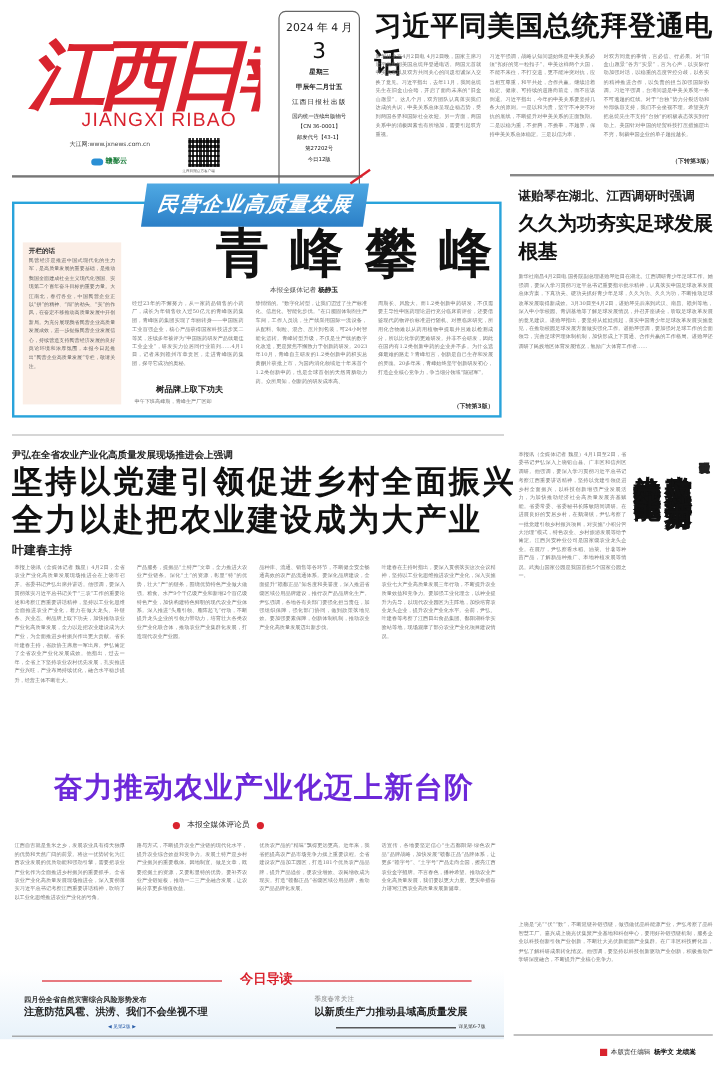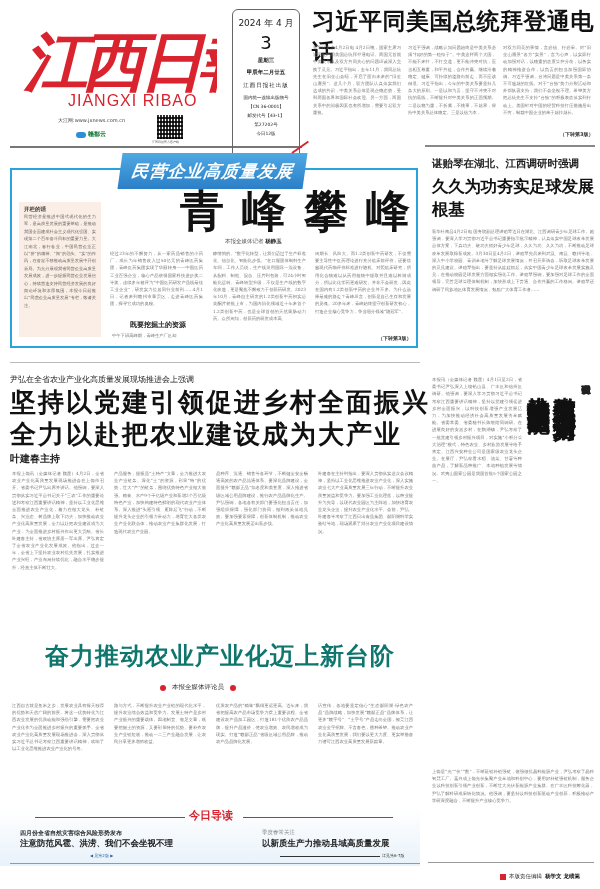--- a/index.html
+++ b/index.html
@@ -43,38 +43,38 @@
   .feat-title { left: 180px; top: 182px; font-family: "DejaVu Sans", sans-serif; font-weight: bold; font-size: 44px; letter-spacing: 18px; color: #111; }
   .byline { left: 225px; top: 238px; font-size: 5.5px; color: #555; font-family: "DejaVu Sans", sans-serif; }
   .byline b { color: #222; }
   .subhead { left: 130px; top: 320px; font-size: 7px; font-weight: bold; color: #222; font-family: "DejaVu Sans", sans-serif; }
 
   
   .fb-pre { left: 432px; top: 157px; font-size: 10.5px; font-weight: bold; color: #222; font-family: "DejaVu Serif", serif; }
   .fb-h1 { left: 432px; top: 175px; font-size: 16.5px; font-weight: bold; color: #111; font-family: "DejaVu Sans", sans-serif; letter-spacing: -0.3px; line-height: 23px; }
 
   
-  .ag-pre { left: 10px; top: 374px; font-size: 8px; font-weight: normal; color: #222; font-family: "DejaVu Serif", serif; }
+  .ag-pre { left: 10px; top: 374px; font-size: 8px; font-weight: bold; color: #222; font-family: "DejaVu Serif", serif; }
   .ag-h { left: 10px; top: 386px; font-size: 26px; font-weight: bold; color: #111; font-family: "DejaVu Sans", sans-serif; line-height: 32px; letter-spacing: 2px; }
   .ag-host { left: 10px; top: 452px; font-size: 10px; font-weight: bold; color: #222; font-family: "DejaVu Serif", serif; }
 
-  .comm-h { left: 45px; top: 640px; font-size: 24px; font-weight: bold; color: #0f766e; font-family: "DejaVu Sans", sans-serif; letter-spacing: 1px; }
-  .comm-by { left: 160px; top: 683px; font-size: 6.5px; color: #333; font-family: "DejaVu Serif", serif; display: flex; align-items: center; gap: 6px; }
+  .comm-h { left: 45px; top: 640px; font-size: 24px; font-weight: bold; color: #6d28d9; font-family: "DejaVu Sans", sans-serif; letter-spacing: 1px; }
+  .comm-by { left: 144px; top: 683px; font-size: 6.5px; color: #333; font-family: "DejaVu Serif", serif; display: flex; align-items: center; gap: 6px; }
   .dot { width: 6px; height: 6px; border-radius: 50%; background: #d9232e; display: inline-block; }
 
   
   .v-pre { left: 580px; top: 378px; width: 12px; font-size: 9px; font-weight: bold; writing-mode: vertical-rl; color: #222; font-family: "DejaVu Serif", serif; }
   .v-h1 { left: 553px; top: 378px; width: 24px; font-size: 23px; font-weight: bold; writing-mode: vertical-rl; color: #111; font-family: "DejaVu Sans", sans-serif; line-height: 24px; letter-spacing: 1px; }
   .v-h2 { left: 527px; top: 378px; width: 24px; font-size: 23px; font-weight: bold; writing-mode: vertical-rl; color: #111; font-family: "DejaVu Sans", sans-serif; line-height: 24px; letter-spacing: 1px; }
 
   
   .guide { left: 0; top: 808px; width: 420px; height: 58px; background: linear-gradient(180deg,#ffffff 0%,#e8f2fa 100%); }
   .guide-title-line-l { left: 35px; top: 817px; width: 150px; height: 1px; background: #d9232e; }
   .guide-title-line-r { left: 243px; top: 817px; width: 150px; height: 1px; background: #d9232e; }
-  .guide-title { left: 189px; top: 808px; font-size: 11px; font-weight: bold; color: #d9232e; font-family: "DejaVu Sans", sans-serif; }
+  .guide-title { left: 200px; top: 808px; font-size: 11px; font-weight: bold; color: #d9232e; font-family: "DejaVu Sans", sans-serif; }
   .g-l-pre { left: 20px; top: 829px; font-size: 6px; color: #333; font-weight: bold; font-family: "DejaVu Sans", sans-serif; }
   .g-l-h { left: 20px; top: 838px; font-size: 8.5px; font-weight: bold; color: #222; font-family: "DejaVu Serif", serif; }
   .g-l-ref { left: 90px; top: 853px; font-size: 4px; color: #2b5ea8; font-family: "DejaVu Sans", sans-serif; }
   .g-r-pre { left: 262px; top: 829px; font-size: 5.5px; color: #888; font-family: "DejaVu Serif", serif; }
   .g-r-h { left: 262px; top: 838px; font-size: 8.5px; font-weight: bold; color: #222; font-family: "DejaVu Serif", serif; }
   .g-r-rule { left: 280px; top: 856px; width: 100px; height: 0.8px; background: #333; }
   .g-r-ref { left: 382px; top: 853px; font-size: 4px; color: #333; font-family: "DejaVu Sans", sans-serif; }
   .bottom-rule { left: 10px; top: 863px; width: 410px; height: 1px; background: #999; }
 
   .editor { left: 500px; top: 873px; font-size: 5.5px; color: #333; font-family: "DejaVu Sans", sans-serif; display: flex; align-items: center; gap: 3px; }
@@ -126,21 +126,21 @@
 <div class="abs sidebar-box">
   <div class="sb-title">开栏的话</div>
   <div class="body-txt" style="height:120px;color:#666;font-size:4.2px;line-height:7.4px;">民营经济是推进中国式现代化的生力军，是高质量发展的重要基础，是推动我国全面建成社会主义现代化强国、实现第二个百年奋斗目标的重要力量。大江南北，春行各业，中国民营企业正以“拼”的精神、“闯”的劲头、“实”的作风，在奋定不移推动高质量发展中开创新局。为充分展现我省民营企业高质量发展成效，进一步提振民营企业发展信心，持续营造支持民营经济发展的良好舆论环境和浓厚氛围，本报今日起推出“民营企业高质量发展”专栏，敬请关注。</div>
 </div>
 <div class="abs feat-title">青峰攀峰</div>
 <div class="abs byline">
   <span>本报全媒体记者</span>
   <b>杨静玉</b>
 </div>
 <div class="abs body-txt" style="left:110px;top:250px;width:93px;height:66px;">经过23年的不懈努力，从一家药品销售的小药厂，成长为年销售收入过50亿元的青峰医药集团，青峰医药集团实现了华丽转身——中国医药工业百强企业，核心产品获得国家科技进步奖二等奖，连续多年被评为“中国医药研发产品线最佳工业企业”，研发实力位居同行业前列……4月1日，记者来到赣州市章贡区，走进青峰医药集团，探寻它成功的奥秘。</div>
-<div class="abs subhead">既要挖掘土的资源</div>
+<div class="abs subhead">树品牌上取下功夫</div>
 <div class="abs body-txt" style="left:112px;top:332px;width:90px;height:8px;">中午下班高峰期，青峰生产厂区却</div>
 <div class="abs body-txt" style="left:213px;top:250px;width:93px;height:92px;">静悄悄的。“数字化转型，让我们迈过了生产标准化、信息化、智能化步伐。”在口服固体制剂生产车间，工作人员说，生产线采用国际一流设备，从配料、制粒、混合、压片到包装，可24小时智能化运转。青峰转型升级，不仅是生产线的数字化改造，更是聚焦不懈致力于创新药研发。2023年10月，青峰自主研发的1.2类创新中药枳实总黄酮片获批上市，为国内消化领域近十年来首个1.2类创新中药，也是全球首创的天然胃肠动力药。众所周知，创新药的研发成本高、</div>
 <div class="abs body-txt" style="left:315px;top:250px;width:96px;height:82px;">周期长、风险大。而1.2类创新中药研发，不仅需要主导性中医药理论进行充分临床前评价，还要借鉴现代药物评价标准进行随机、对照临床研究，所用化合物难以从药用植物中提取并且难以检测成分，所以比化学药更难研发。并非不会研发，因此在国内有1.2类创新中药的企业并不多。为什么选择最难的路走？青峰坦言，创新是自己生存和发展的灵魂。20多年来，青峰始终坚守创新研发初心，打造企业核心竞争力，争当细分领域“隐冠军”。</div>
 <div class="abs turn" style="left:378px;top:335px;">（下转第3版）</div>
 
 <div class="abs rule-h" style="left:425px;top:145px;width:170px;"></div>
 <div class="abs fb-pre">谌贻琴在湖北、江西调研时强调</div>
 <div class="abs fb-h1">
   <div>久久为功夯实足球发展根基</div>
 </div>

